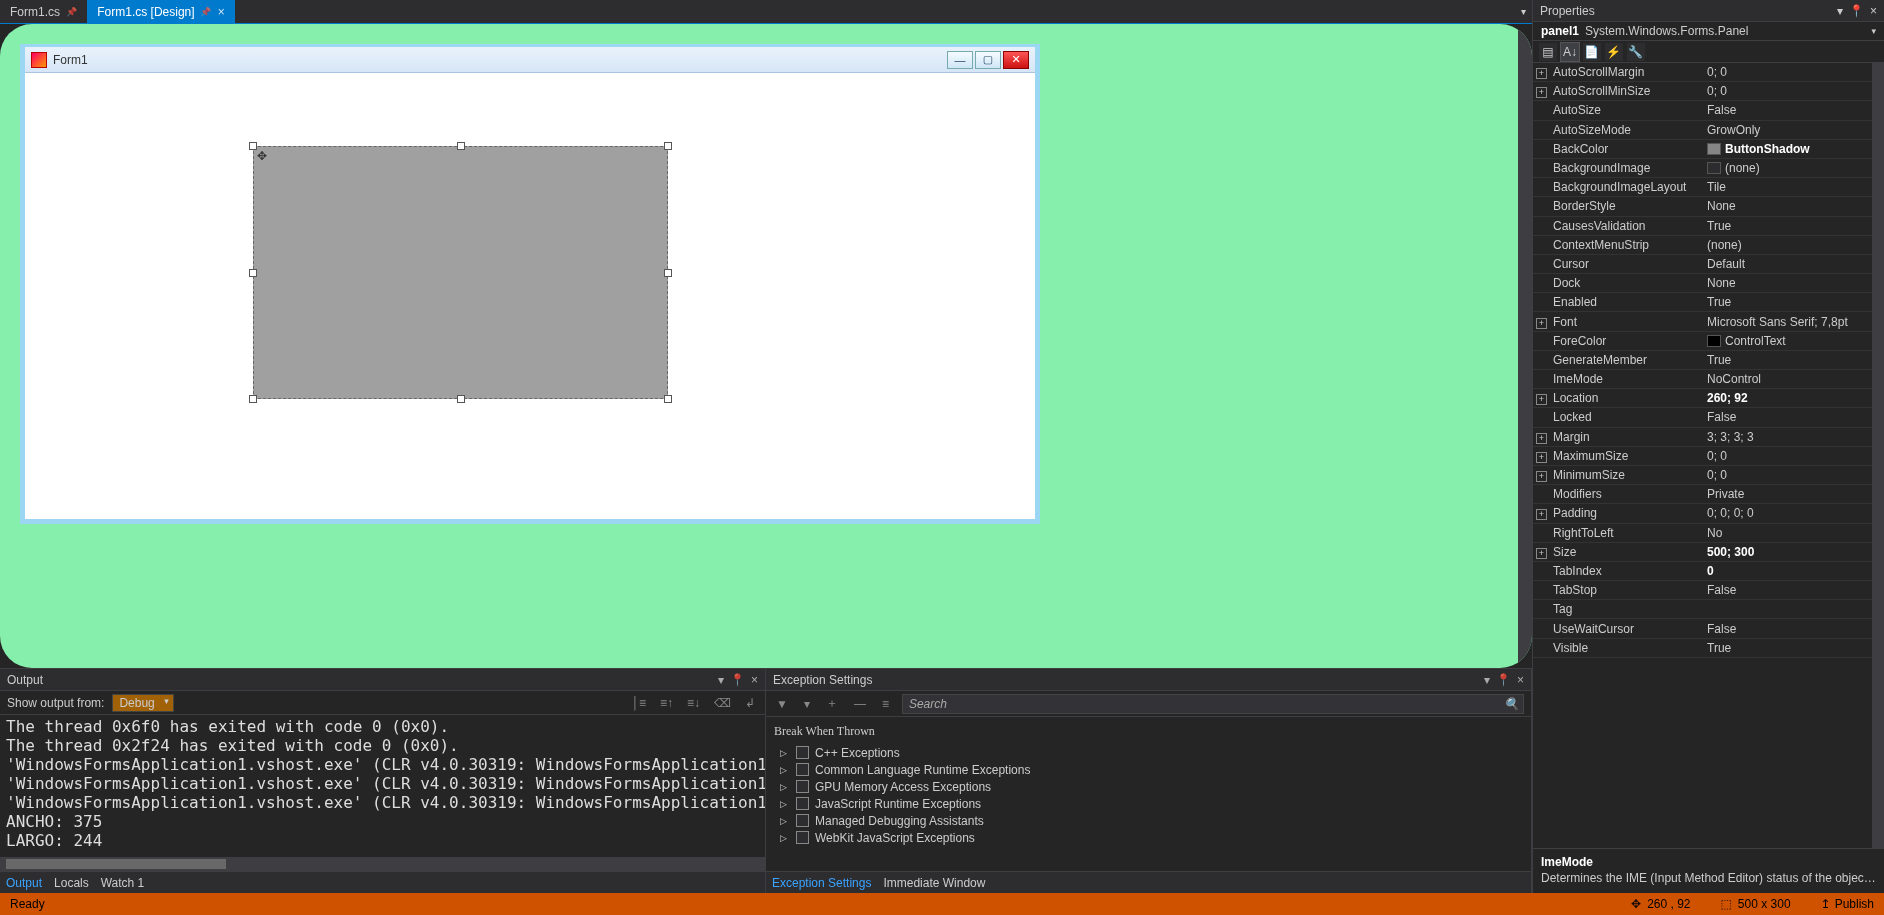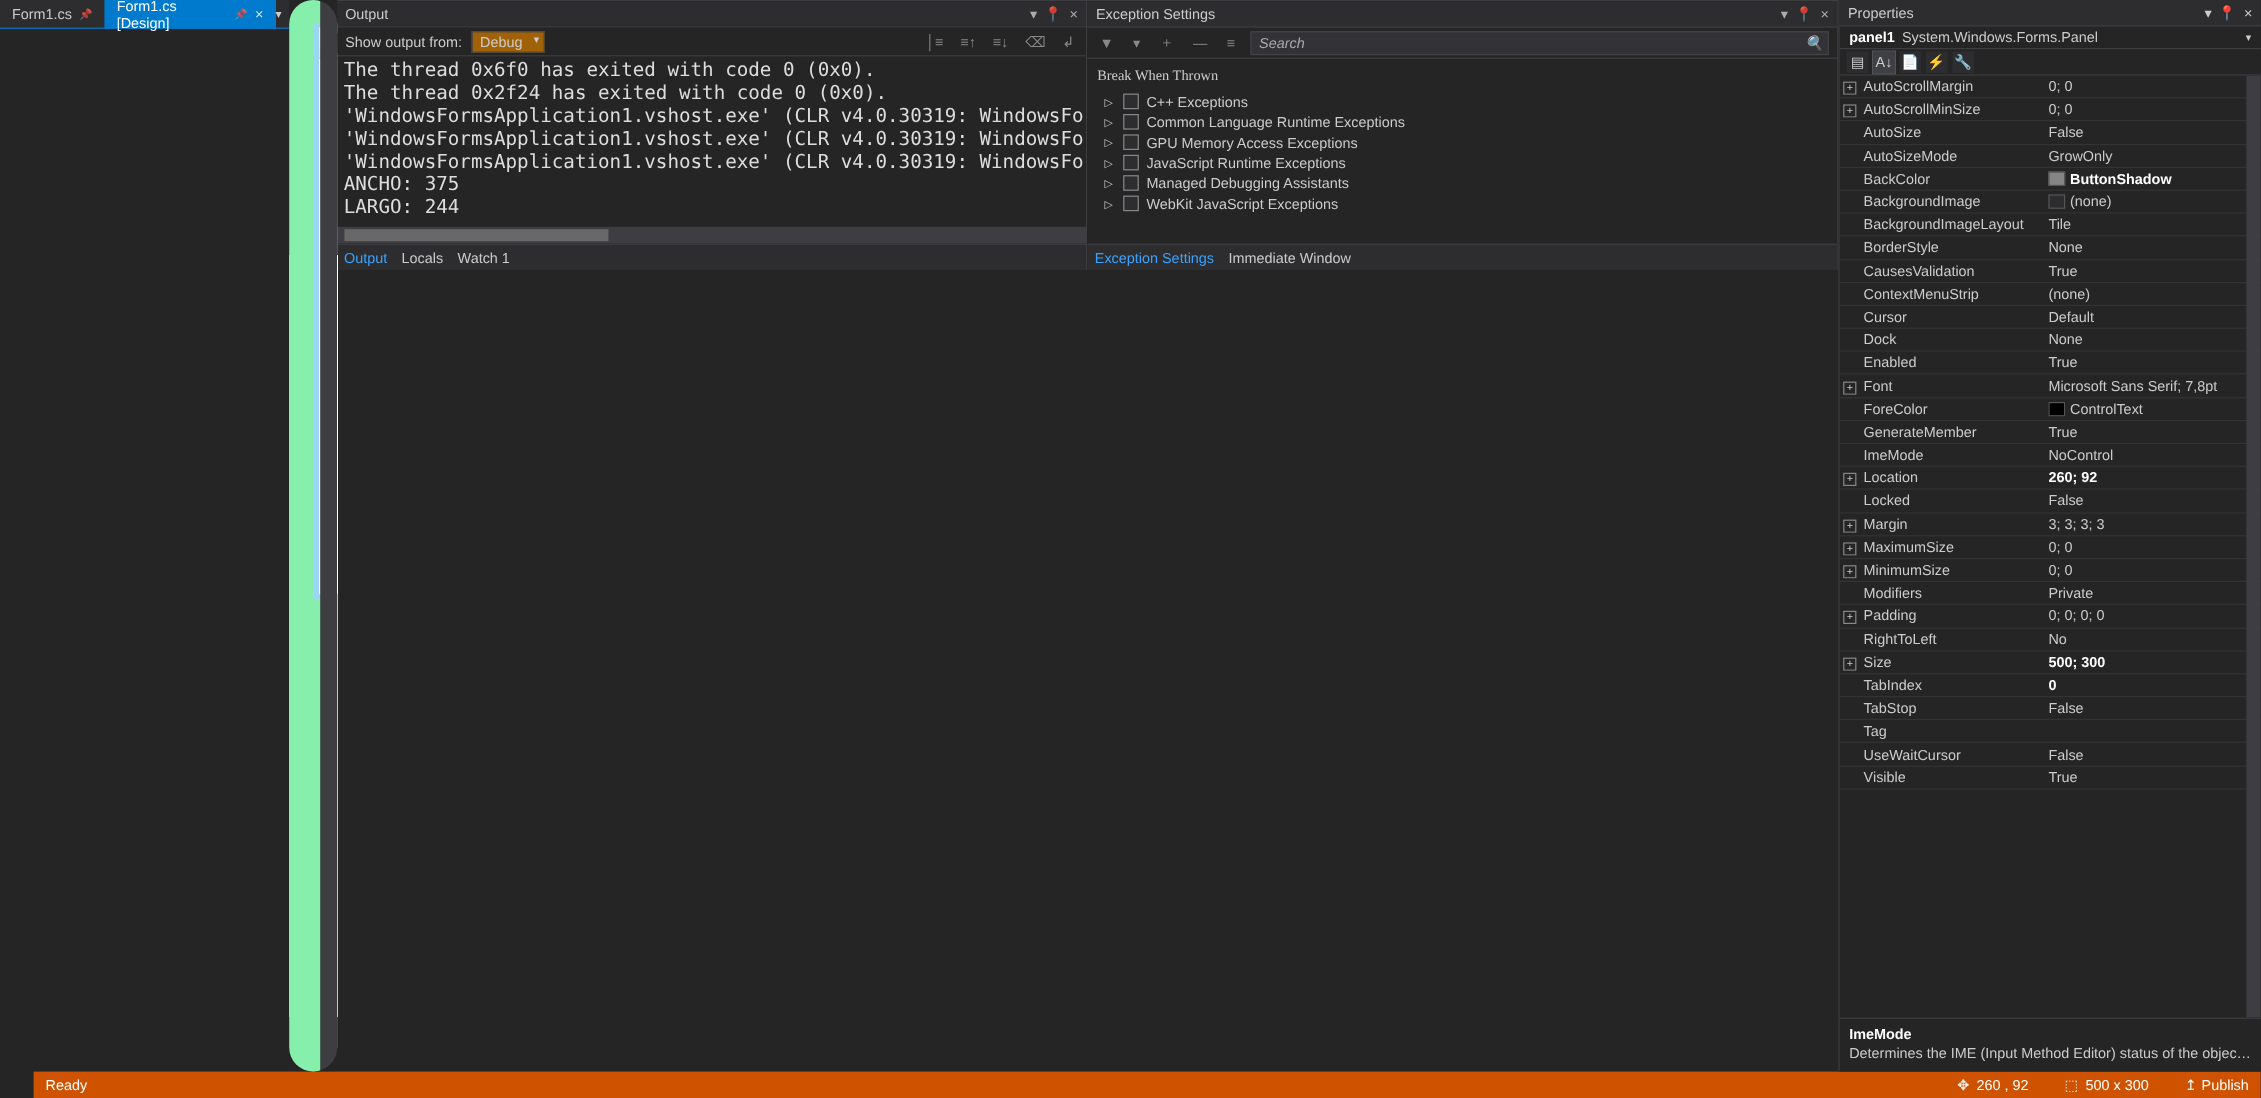--- a/index.html
+++ b/index.html
@@ -2,21 +2,21 @@
 <html><head>
 <meta charset="utf-8">
 <style>
 * { box-sizing: border-box; margin: 0; padding: 0; font-family: 'Segoe UI', Tahoma, sans-serif; font-size: 12px; }
 body { background: #252526; color: #ccc; width: 1884px; height: 915px; overflow: hidden; display: flex; flex-direction: column; }
 
 
 .top-row { display: flex; flex: 1; min-height: 0; }
 
 
-.left-pane { flex: 1; display: flex; flex-direction: row; min-width: 0; }
+.left-pane { flex: 1; display: flex; flex-direction: column; min-width: 0; }
 
 
 .tabs-bar { height: 24px; background: #2d2d30; display: flex; align-items: center; border-bottom: 1px solid #007acc; position: relative; }
 .tab { padding: 0 10px; height: 24px; display: flex; align-items: center; gap: 6px; cursor: pointer; color: #ccc; }
 .tab.active { background: #007acc; color: #fff; }
 .tab-icon { font-size: 9px; opacity: .7; }
 .tab-close { font-size: 12px; opacity: .8; }
 .overflow-chevron { margin-left: auto; margin-right: 6px; color: #ccc; font-size: 10px; }
 
 
@@ -84,21 +84,21 @@
 .prop-name .exp { position: absolute; left: 3px; top: 3px; width: 11px; height: 11px; border: 1px solid #888; color: #ccc; font-size: 9px; line-height: 9px; text-align: center; }
 .prop-val { flex: 1; color: #ccc; padding-left: 6px; display: flex; align-items: center; gap: 4px; white-space: nowrap; overflow: hidden; }
 .prop-val.bold { font-weight: bold; color: #fff; }
 .swatch { width: 14px; height: 12px; border: 1px solid #555; }
 .props-desc { border-top: 1px solid #3e3e42; padding: 6px 8px 8px; }
 .props-desc .pname { font-weight: bold; color: #fff; margin-bottom: 2px; }
 .props-desc .pdesc { color: #ccc; font-size: 12px; white-space: nowrap; overflow: hidden; text-overflow: ellipsis; }
 .props-scroll { position: absolute; right: 0; top: 0; bottom: 0; width: 12px; background: #3e3e42; }
 
 
-.status-bar { height: 22px; background: #cf5200; color: #ffffff; display: flex; align-items: center; padding: 0 10px; gap: 30px; font-size: 12px; margin-left: 28px; }
+.status-bar { height: 22px; background: #cf5200; color: #000000; display: flex; align-items: center; padding: 0 10px; gap: 30px; font-size: 12px; }
 .status-bar .sp { flex: 1; }
 .status-seg { display: flex; align-items: center; gap: 6px; }
 .status-seg .ic { font-size: 12px; opacity: .9; }
 .pub { margin-left: auto; display: flex; align-items: center; gap: 4px; }
 </style>
 </head>
 <body>
 
 <div class="top-row">
   <div class="left-pane">

